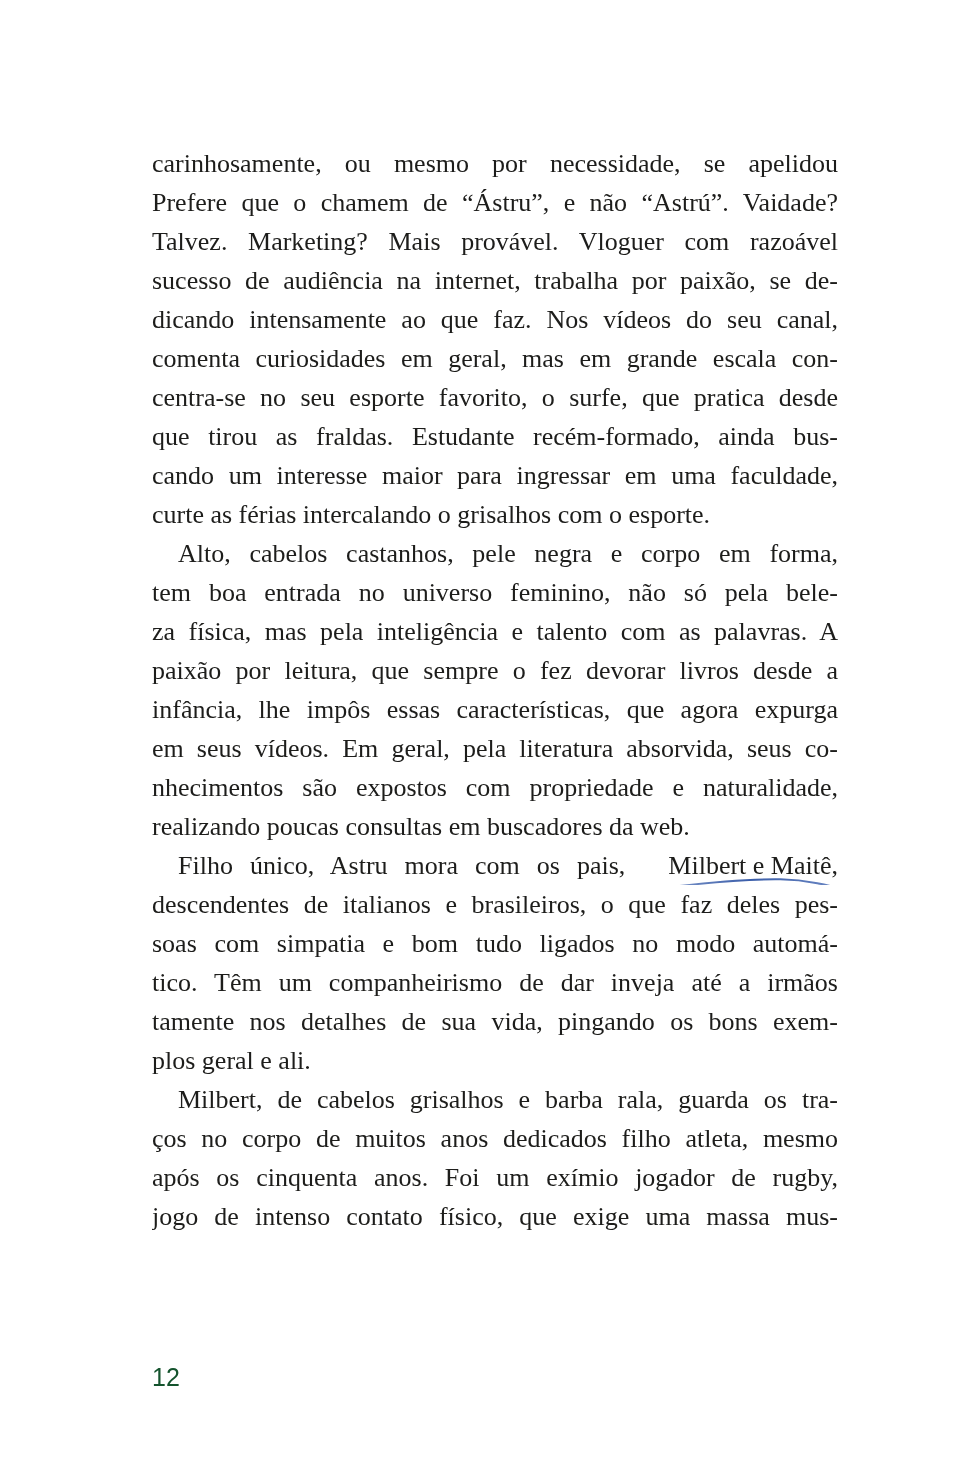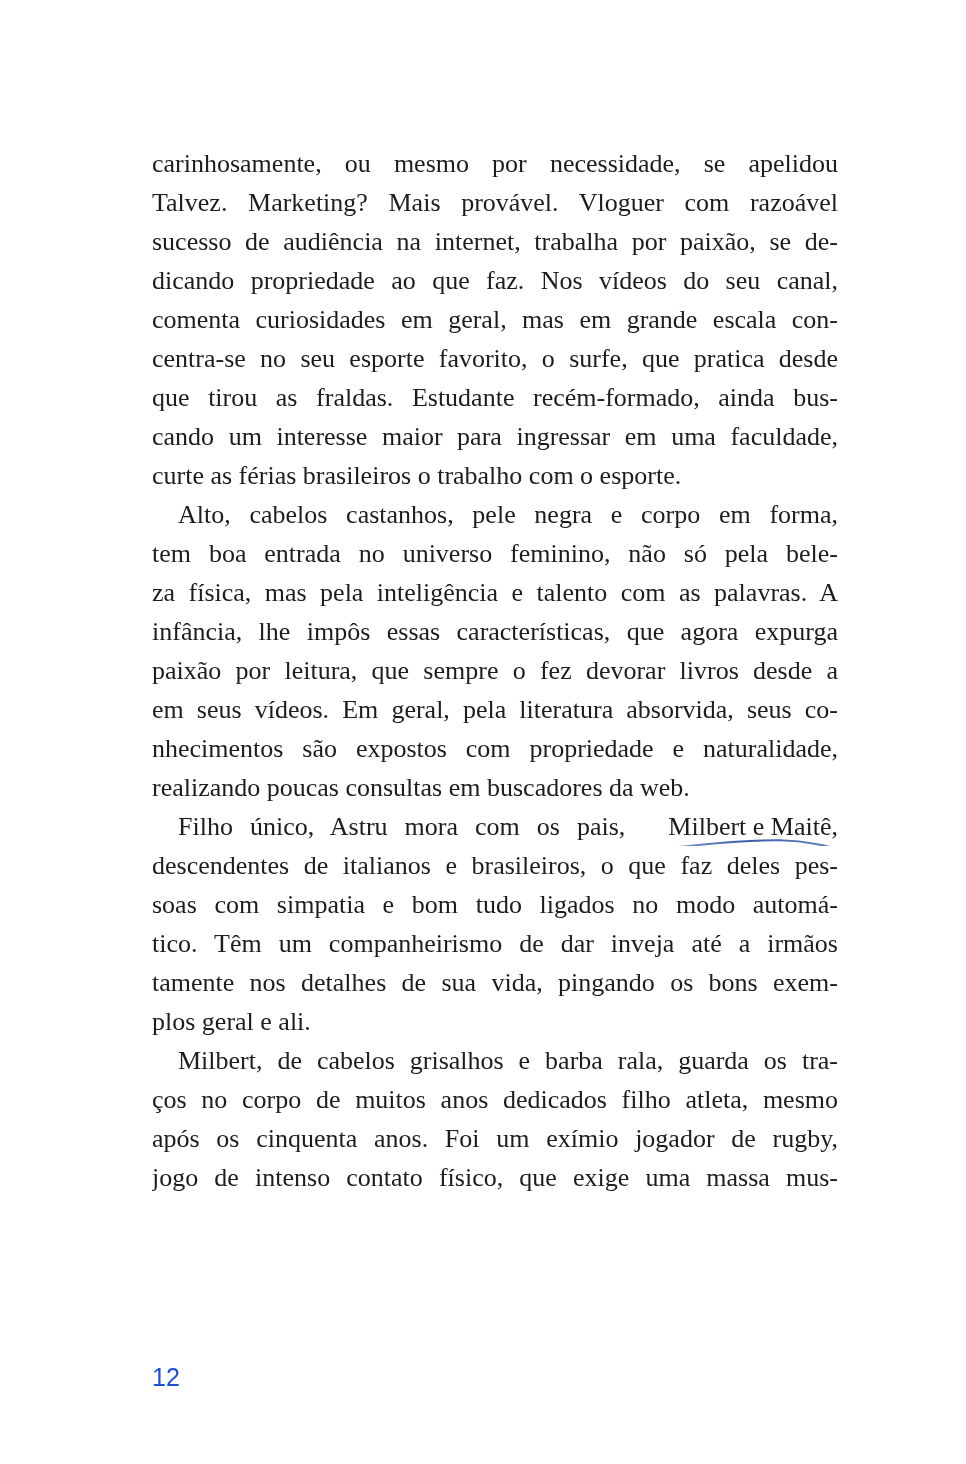--- a/index.html
+++ b/index.html
@@ -50,45 +50,46 @@
     height: 17px;
     pointer-events: none;
   }
   .page-number {
     position: absolute;
     left: 152px;
     top: 1364px;
     font-family: "Liberation Sans", sans-serif;
     font-size: 25px;
     line-height: 26px;
-    color: #1d4ed8;
+    color: #14532d;
   }
 </style>
 </head>
 <body>
 
 <div class="page">
   <div class="text-block">
       <div class="paragraph">
         <div class="line jl">carinhosamente, ou mesmo por necessidade, se apelidou</div>
+        <div class="line jl">Prefere que o chamem de “Ástru”, e não “Astrú”. Vaidade?</div>
         <div class="line jl">Talvez. Marketing? Mais provável. Vloguer com razoável</div>
         <div class="line jl">sucesso de audiência na internet, trabalha por paixão, se de-</div>
-        <div class="line jl">dicando propriedade ao que faz. Nos vídeos do seu canal,</div>
+        <div class="line jl">dicando intensamente ao que faz. Nos vídeos do seu canal,</div>
         <div class="line jl">comenta curiosidades em geral, mas em grande escala con-</div>
         <div class="line jl">centra-se no seu esporte favorito, o surfe, que pratica desde</div>
         <div class="line jl">que tirou as fraldas. Estudante recém-formado, ainda bus-</div>
         <div class="line jl">cando um interesse maior para ingressar em uma faculdade,</div>
-        <div class="line">curte as férias brasileiros o trabalho com o esporte.</div>
+        <div class="line">curte as férias intercalando o grisalhos com o esporte.</div>
       </div>
       <div class="paragraph">
         <div class="line jl indent">Alto, cabelos castanhos, pele negra e corpo em forma,</div>
         <div class="line jl">tem boa entrada no universo feminino, não só pela bele-</div>
         <div class="line jl">za física, mas pela inteligência e talento com as palavras. A</div>
+        <div class="line jl">paixão por leitura, que sempre o fez devorar livros desde a</div>
         <div class="line jl">infância, lhe impôs essas características, que agora expurga</div>
-        <div class="line jl">paixão por leitura, que sempre o fez devorar livros desde a</div>
         <div class="line jl">em seus vídeos. Em geral, pela literatura absorvida, seus co-</div>
         <div class="line jl">nhecimentos são expostos com propriedade e naturalidade,</div>
         <div class="line">realizando poucas consultas em buscadores da web.</div>
       </div>
       <div class="paragraph">
         <div class="line jl indent">Filho único, Astru mora com os pais, <span class="marked">Milbert e Maitê,<svg viewBox="0 0 200 18" preserveAspectRatio="none" class="pen-curve">
               <defs>
                 <linearGradient id="inkGrad" x1="0" y1="0" x2="1" y2="0">
                   <stop offset="0" stop-color="#93a9d4"></stop>
                   <stop offset="0.55" stop-color="#3a5da9"></stop>

